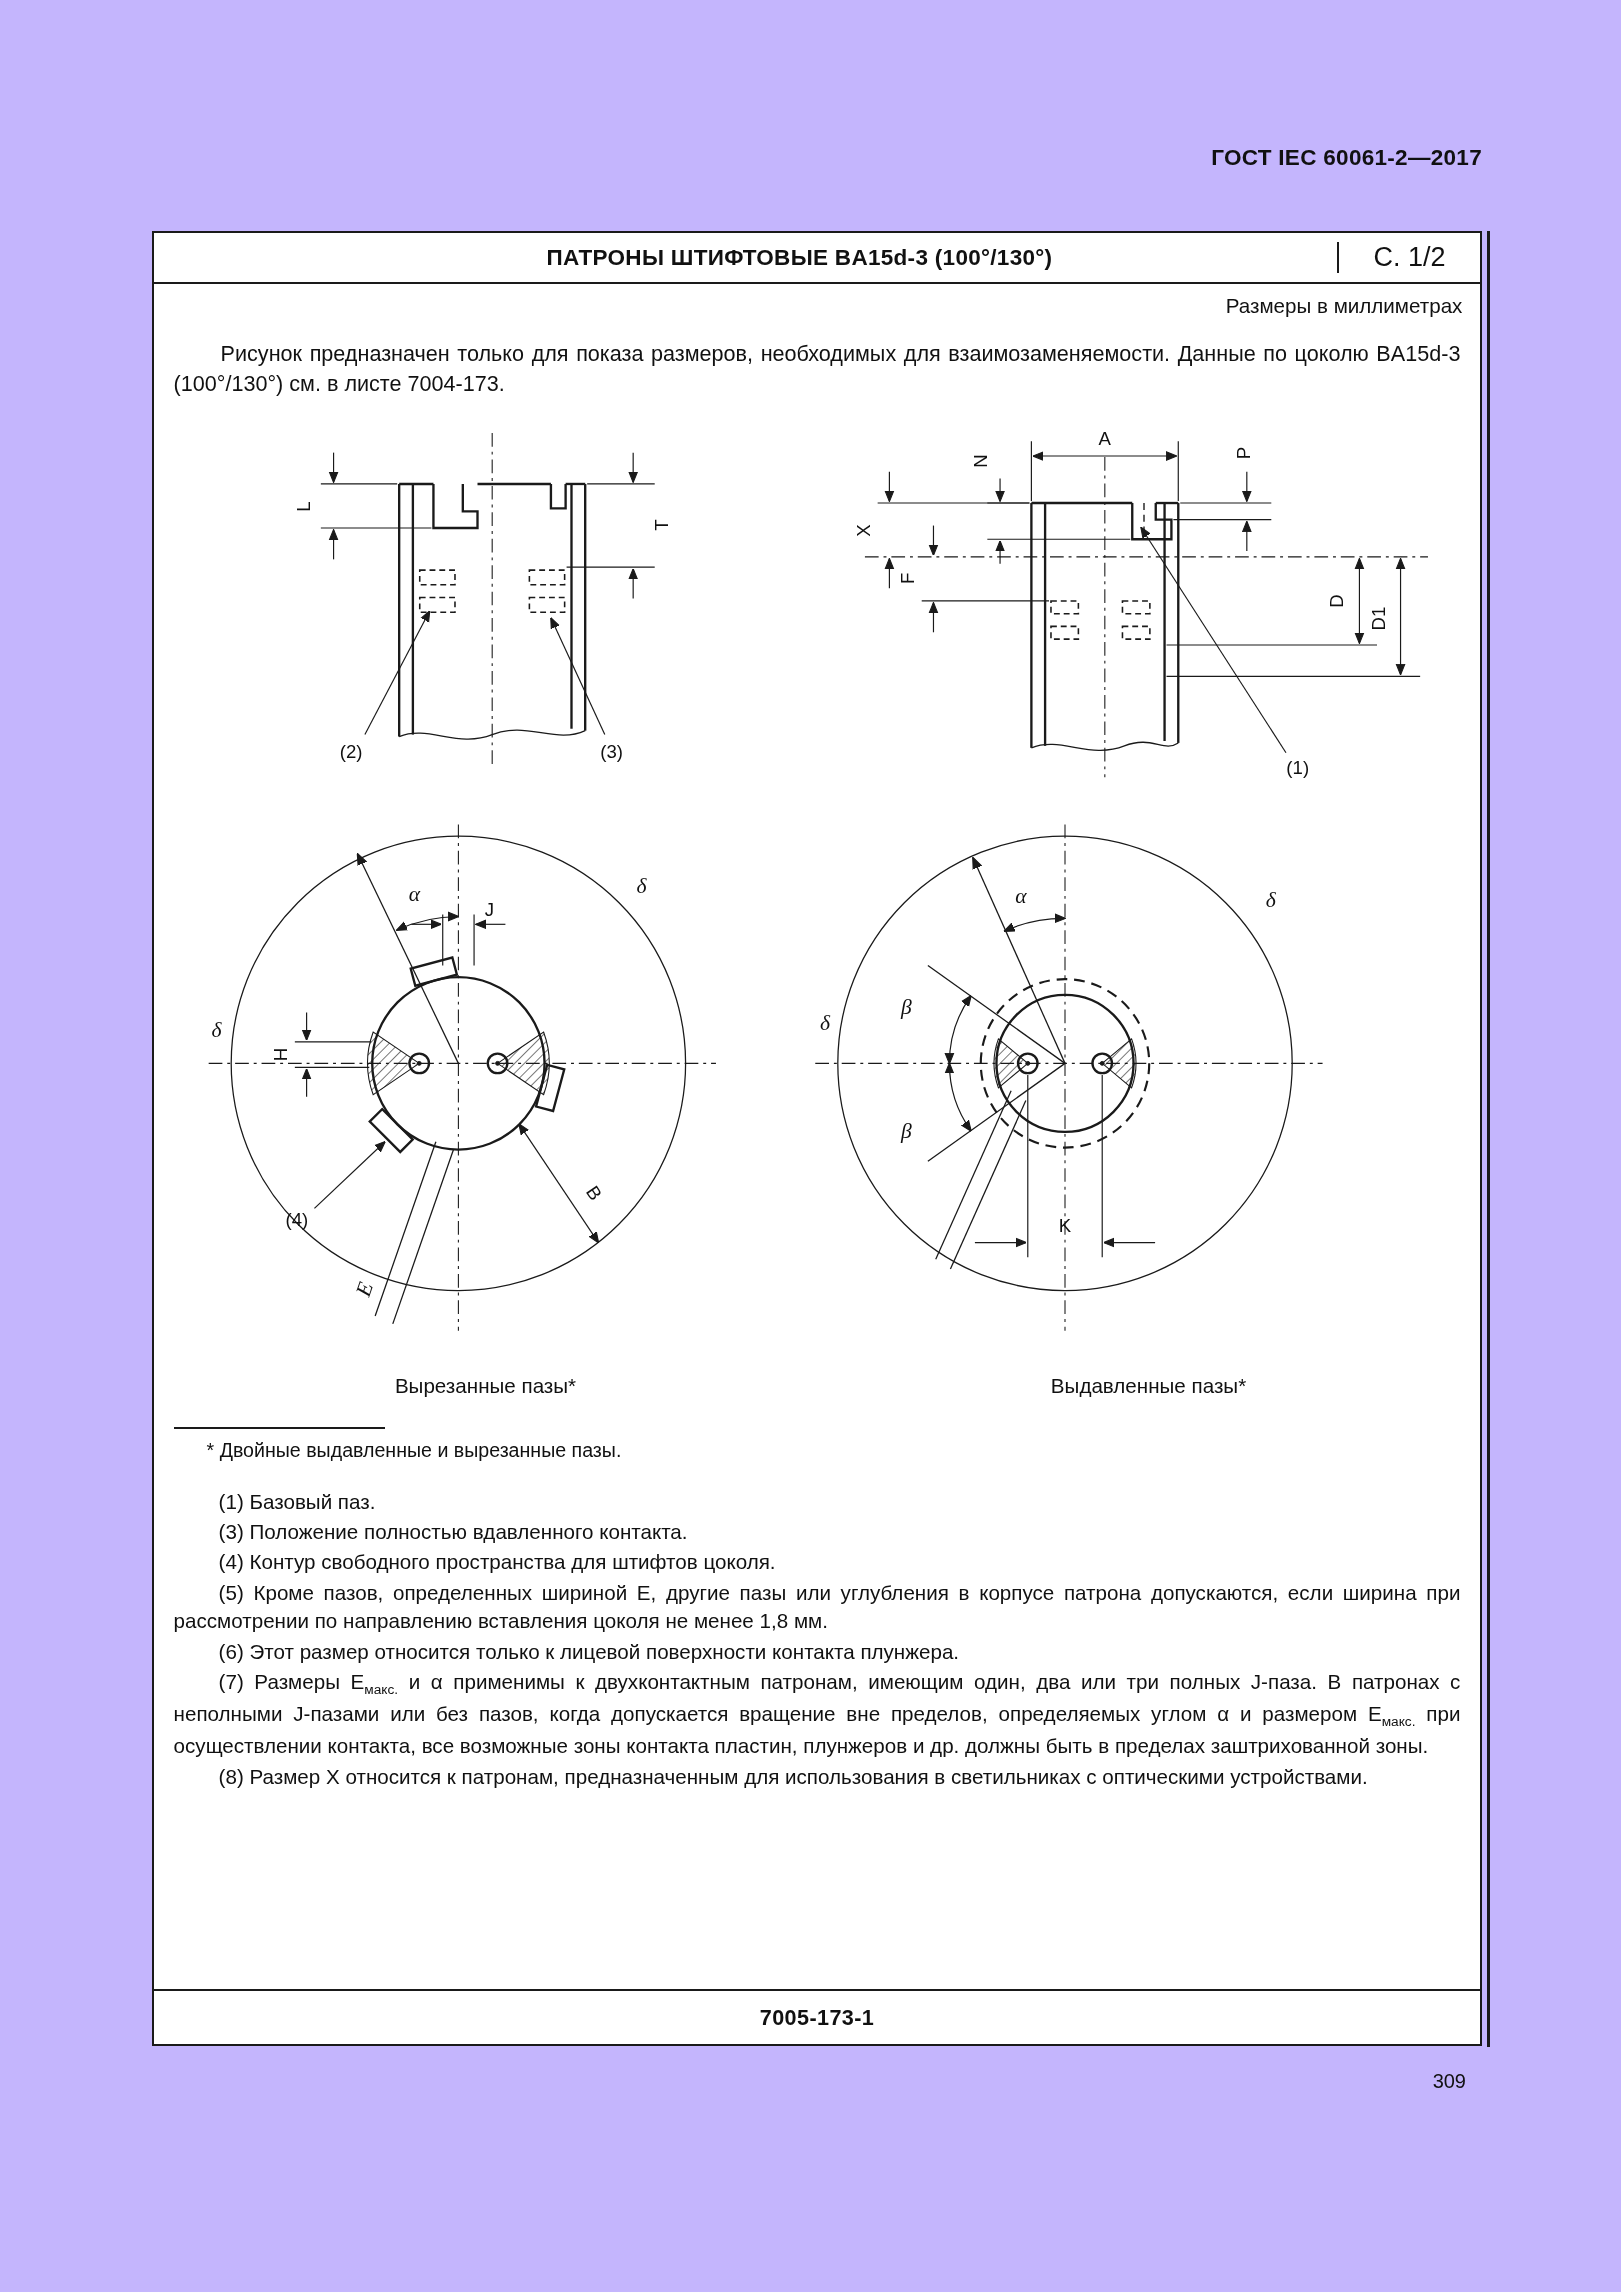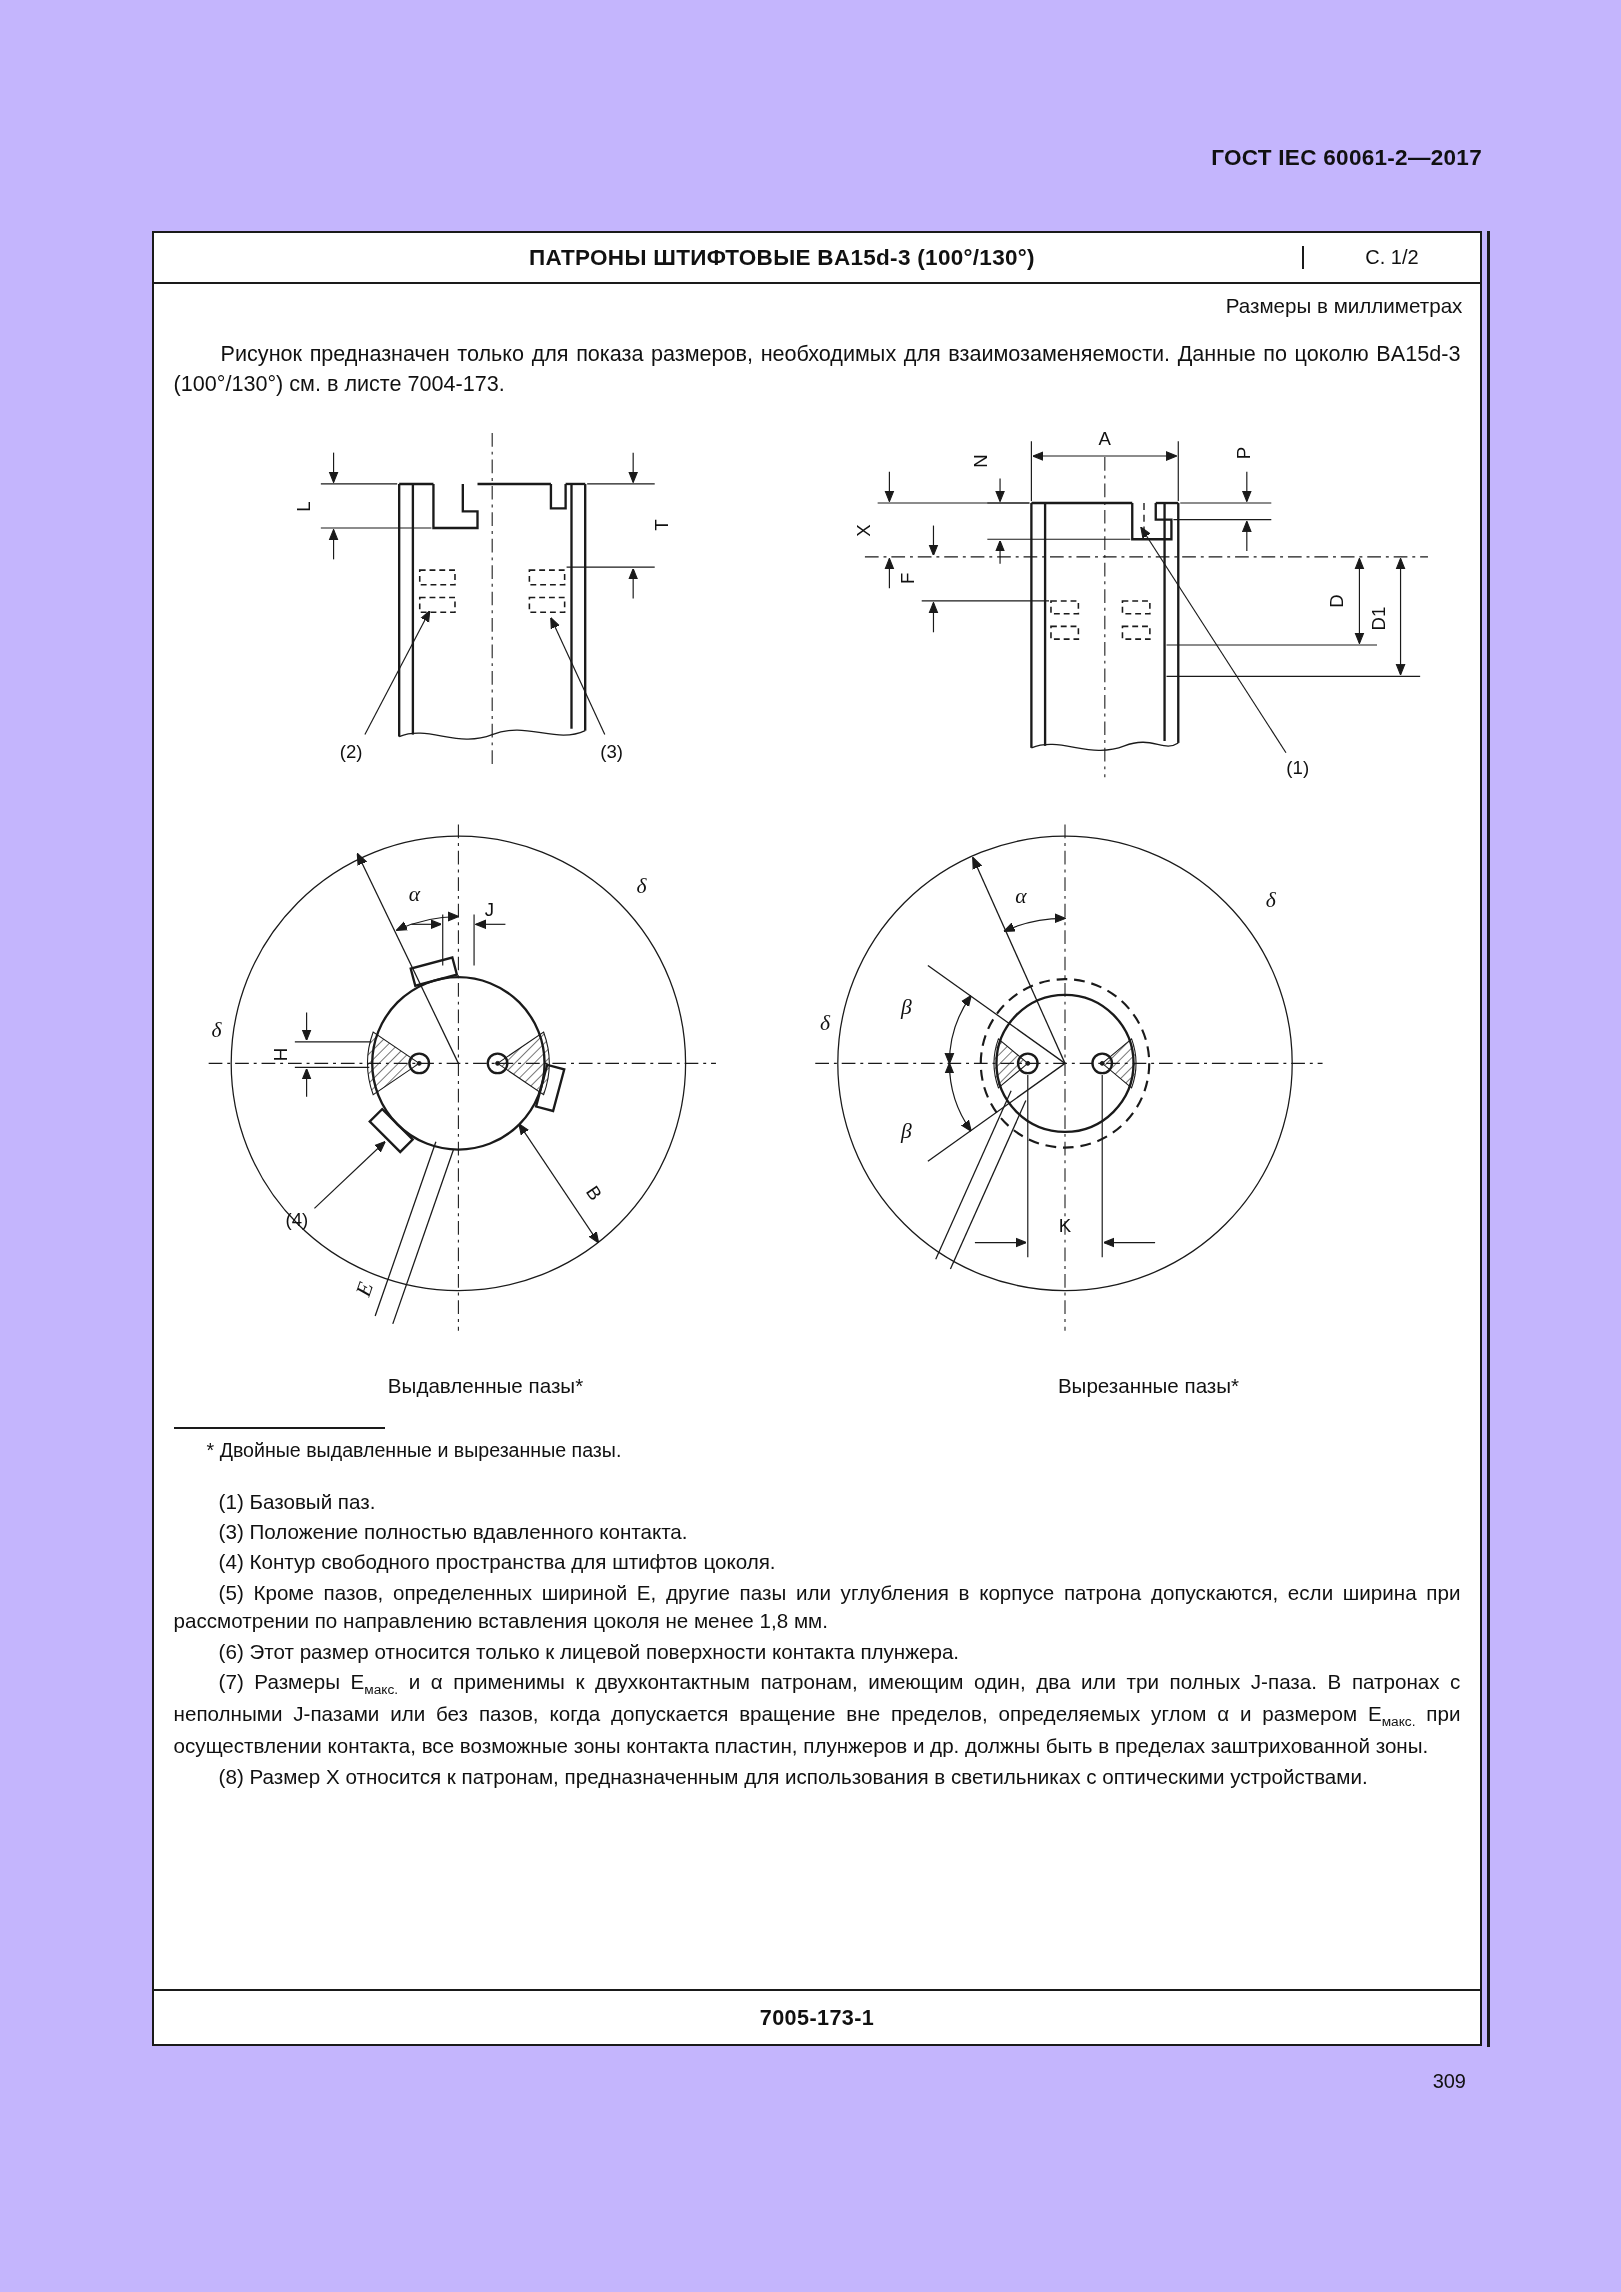--- a/index.html
+++ b/index.html
@@ -5,21 +5,21 @@
   *{margin:0;padding:0;box-sizing:border-box}
   html,body{background:#fff}
   body{width:1621px;height:2293px;font-family:"Liberation Sans",sans-serif;color:#111;position:relative}
   .page{position:relative;width:1621px;height:2293px;background:#c4b5fd;overflow:hidden}
   .doc-header{position:absolute;top:145px;left:152px;width:1330px;text-align:right;font-weight:bold;font-size:22.5px;letter-spacing:0.3px}
   .sheet-box{position:absolute;left:152px;top:231px;width:1330px;height:1815px;border:2.5px solid #1a1a1a;background:#fff}
   .sheet-box::after{content:"";position:absolute;top:-2.5px;bottom:-2.5px;right:-9.8px;width:2.9px;background:#1a1a1a}
   .title-row{display:flex;border-bottom:2.5px solid #1a1a1a;height:51px;align-items:center}
   .cell-left{width:108px;border-right:2.5px solid #1a1a1a}
   .cell-main{flex:1;display:flex;align-items:center;justify-content:center;font-weight:bold;font-size:22.5px;letter-spacing:0.3px}
-  .cell-right{width:178px;border-left:2.5px solid #1a1a1a;display:flex;align-items:center;justify-content:center;font-size:20px}
+  .cell-right{width:143px;border-left:2.5px solid #1a1a1a;display:flex;align-items:center;justify-content:center;font-size:27px}
   .units{text-align:right;padding:9.8px 17.6px 0;font-size:20.6px}
   .intro{margin:21.6px 19.6px 0;font-size:21.6px;line-height:1.35;text-align:justify;text-indent:47px}
   .drawings{position:relative;height:965px;margin-top:7.8px}
   .drawings svg{position:absolute;overflow:visible}
   .svg-tl{left:113px;top:19.6px}
   .svg-tr{left:686px;top:4.9px}
   .svg-bl{left:24.5px;top:392px}
   .svg-br{left:627px;top:392px}
   .captions{display:flex;font-size:20.6px;margin-top:3.9px}
   .cap{width:50%;text-align:center}
@@ -323,22 +323,22 @@
         </g>
         <g>
           <line class="thin" x1="235" y1="300" x2="158" y2="472"></line>
           <line class="thin" x1="250" y1="310" x2="173" y2="482"></line>
         </g>
       </svg>
 
     </div>
 
     <div class="captions">
+      <div class="cap">Вырезанные пазы*</div>
       <div class="cap">Выдавленные пазы*</div>
-      <div class="cap">Вырезанные пазы*</div>
     </div>
 
     <div class="footnote-rule"></div>
     <p class="footnote">*  Двойные выдавленные и вырезанные пазы.</p>
 
     <div class="notes">
       <p>(1) Базовый паз.</p>
       <p>(3) Положение полностью вдавленного контакта.</p>
       <p>(4) Контур свободного пространства для штифтов цоколя.</p>
       <p>(5) Кроме пазов, определенных шириной E, другие пазы или углубления в корпусе патрона допускаются, если ширина при рассмотрении по направлению вставления цоколя не менее 1,8 мм.</p>

